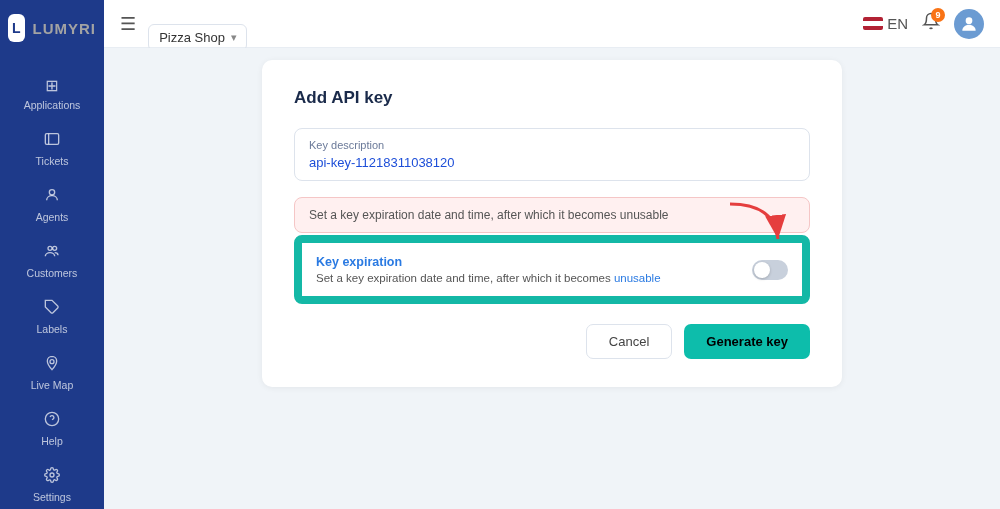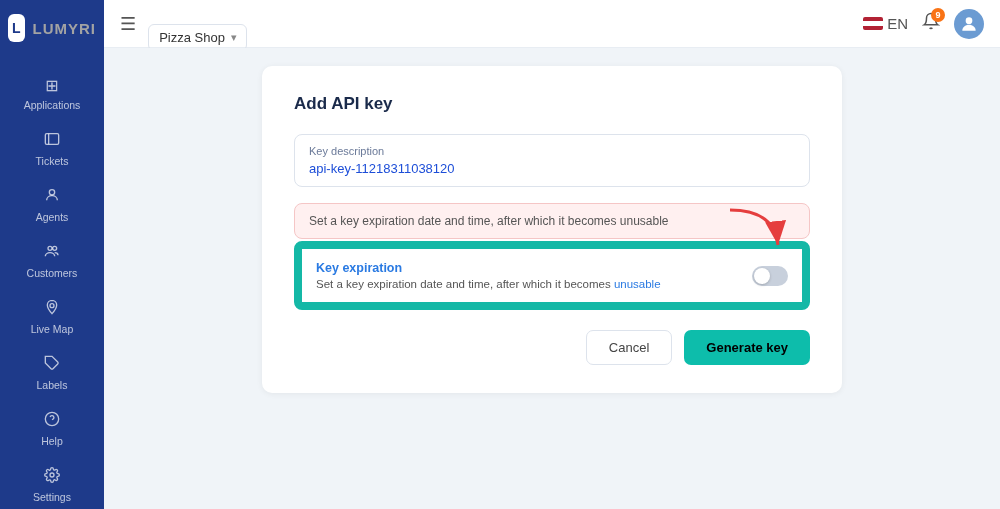--- a/index.html
+++ b/index.html
@@ -152,21 +152,21 @@
       justify-content: center;
       color: white;
       font-size: 13px;
       overflow: hidden;
       cursor: pointer;
     }
 
     
     .page-content {
       flex: 1;
-      padding: 18px 30px;
+      padding: 12px 30px;
       overflow-y: auto;
       background: #f0f4f8;
     }
 
     
     .card {
       background: white;
       border-radius: 10px;
       padding: 28px 32px 28px 32px;
       max-width: 580px;
@@ -337,34 +337,34 @@
             <circle cx="16" cy="8" r="3"></circle>
             <path d="M2 20c0-3 3-5.5 7-5.5s7 2.5 7 5.5"></path>
             <path d="M16 14.5c2.5 0 5 1.5 5 4"></path>
           </svg>
       </span>
       <span class="sidebar-item-label">Customers</span>
     </div>
     <div class="sidebar-item">
       <span class="icon">
         <svg width="16" height="16" viewBox="0 0 24 24" fill="none" stroke="currentColor" stroke-width="2">
+            <path d="M20.59 13.41l-7.17 7.17a2 2 0 01-2.83 0L2 12V2h10l8.59 8.59a2 2 0 010 2.82z"></path>
+            <line x1="7" y1="7" x2="7.01" y2="7"></line>
+          </svg>
+      </span>
+      <span class="sidebar-item-label">Labels</span>
+    </div>
+    <div class="sidebar-item">
+      <span class="icon">
+        <svg width="16" height="16" viewBox="0 0 24 24" fill="none" stroke="currentColor" stroke-width="2">
             <circle cx="12" cy="10" r="3"></circle>
             <path d="M12 2C8.13 2 5 5.13 5 9c0 5.25 7 13 7 13s7-7.75 7-13c0-3.87-3.13-7-7-7z"></path>
           </svg>
       </span>
       <span class="sidebar-item-label">Live Map</span>
-    </div>
-    <div class="sidebar-item">
-      <span class="icon">
-        <svg width="16" height="16" viewBox="0 0 24 24" fill="none" stroke="currentColor" stroke-width="2">
-            <path d="M20.59 13.41l-7.17 7.17a2 2 0 01-2.83 0L2 12V2h10l8.59 8.59a2 2 0 010 2.82z"></path>
-            <line x1="7" y1="7" x2="7.01" y2="7"></line>
-          </svg>
-      </span>
-      <span class="sidebar-item-label">Labels</span>
     </div>
     <div class="sidebar-item">
       <span class="icon">
         <svg width="16" height="16" viewBox="0 0 24 24" fill="none" stroke="currentColor" stroke-width="2">
             <circle cx="12" cy="12" r="10"></circle>
             <path d="M9.09 9a3 3 0 015.83 1c0 2-3 3-3 3"></path>
             <line x1="12" y1="17" x2="12.01" y2="17"></line>
           </svg>
       </span>
       <span class="sidebar-item-label">Help</span>

